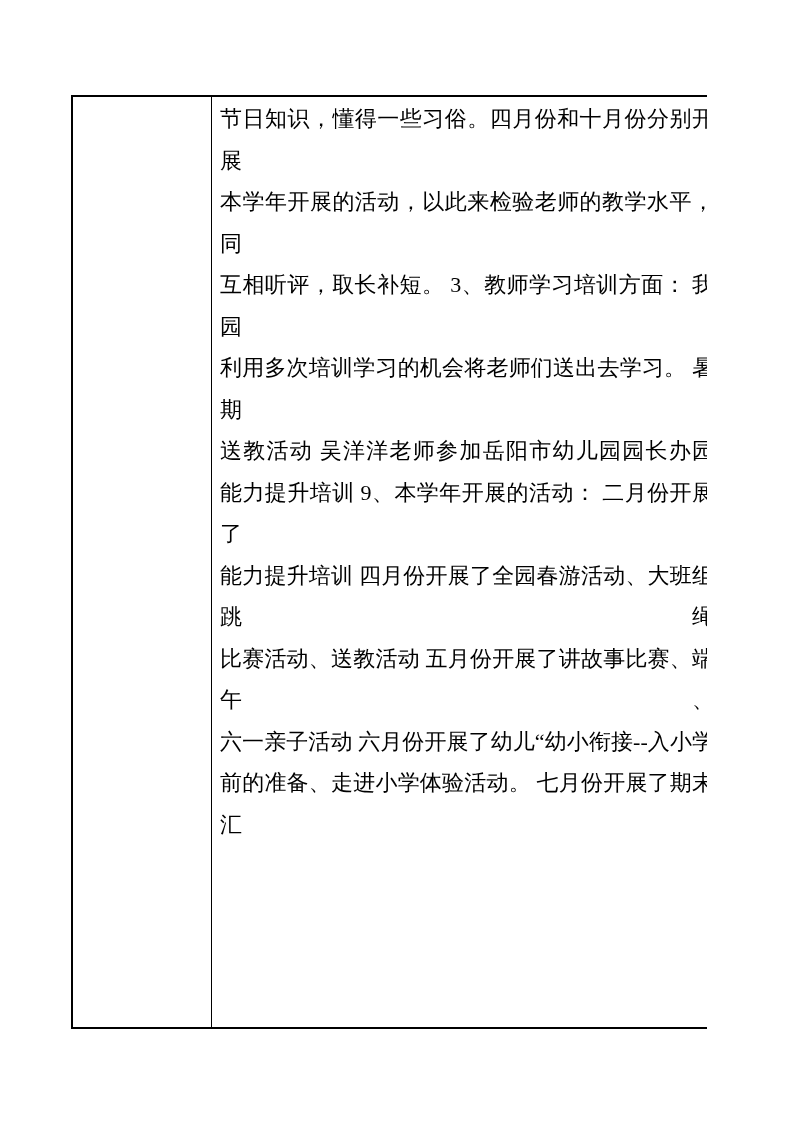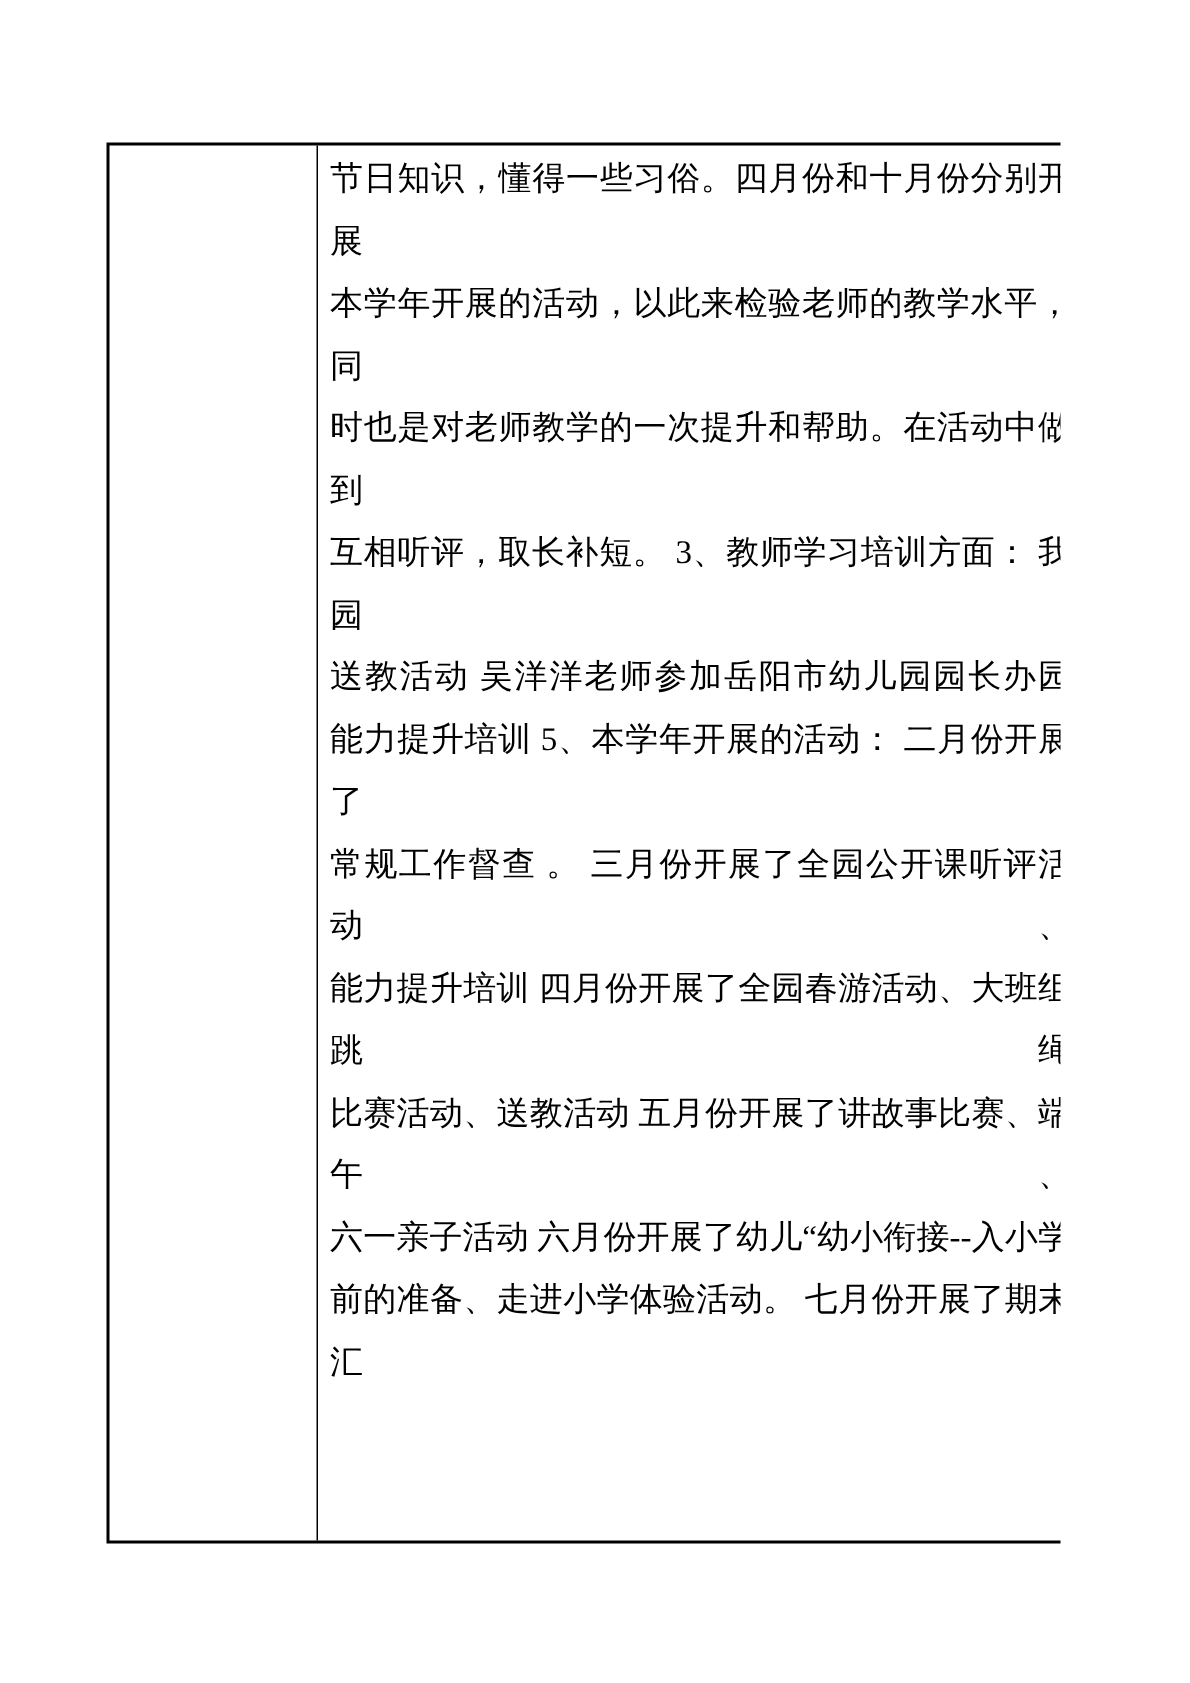--- a/index.html
+++ b/index.html
@@ -57,24 +57,23 @@
 </head>
 <body>
 
 <div class="page">
   <div class="doc-table">
     <div class="label-cell"></div>
     <div class="content-cell">
 
     <div class="text-line">节日知识，懂得一些习俗。四月份和十月份分别开展</div>
         <div class="text-line">本学年开展的活动，以此来检验老师的教学水平，同</div>
-        <div class="text-line">时也是对老师教学的一次提升和帮助。在活动中做到</div>
         <div class="text-line">互相听评，取长补短。 3、教师学习培训方面： 我园</div>
+        <div class="text-line">利用多次培训学习的机会将老师们送出去学习。 暑期</div>
         <div class="text-line">送教活动 吴洋洋老师参加岳阳市幼儿园园长办园</div>
-        <div class="text-line">能力提升培训 5、本学年开展的活动： 二月份开展了</div>
-        <div class="text-line">常规工作督查 。 三月份开展了全园公开课听评活动、</div>
+        <div class="text-line">能力提升培训 9、本学年开展的活动： 二月份开展了</div>
         <div class="text-line">能力提升培训 四月份开展了全园春游活动、大班组跳绳</div>
         <div class="text-line">比赛活动、送教活动 五月份开展了讲故事比赛、端午、</div>
         <div class="text-line">六一亲子活动 六月份开展了幼儿“幼小衔接--入小学</div>
         <div class="text-line">前的准备、走进小学体验活动。 七月份开展了期末汇</div>
       </div>
   </div>
 </div>
 
 </body></html>

